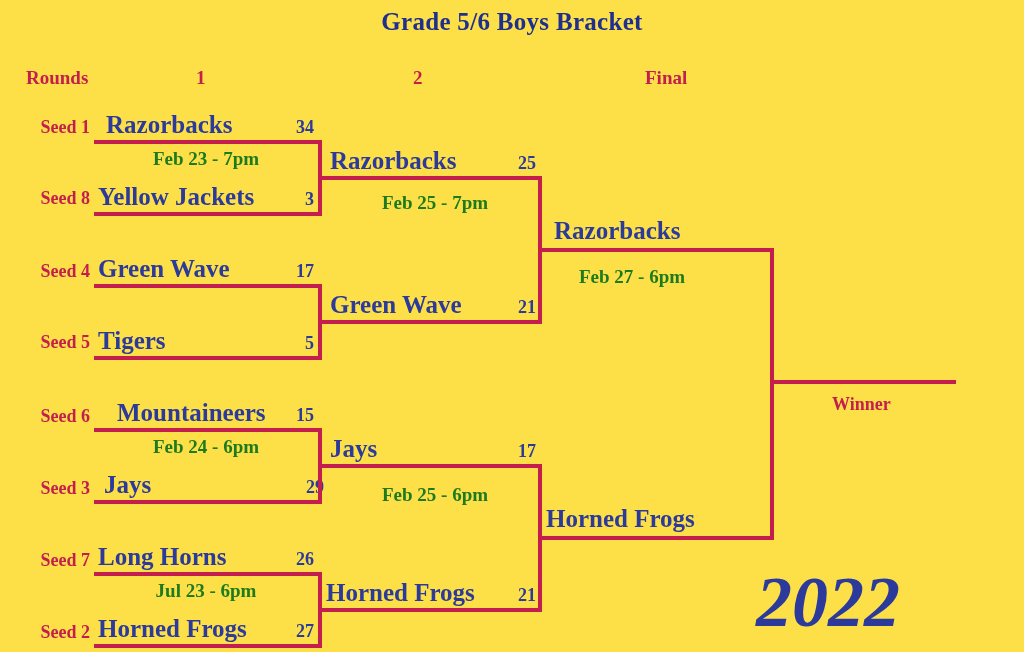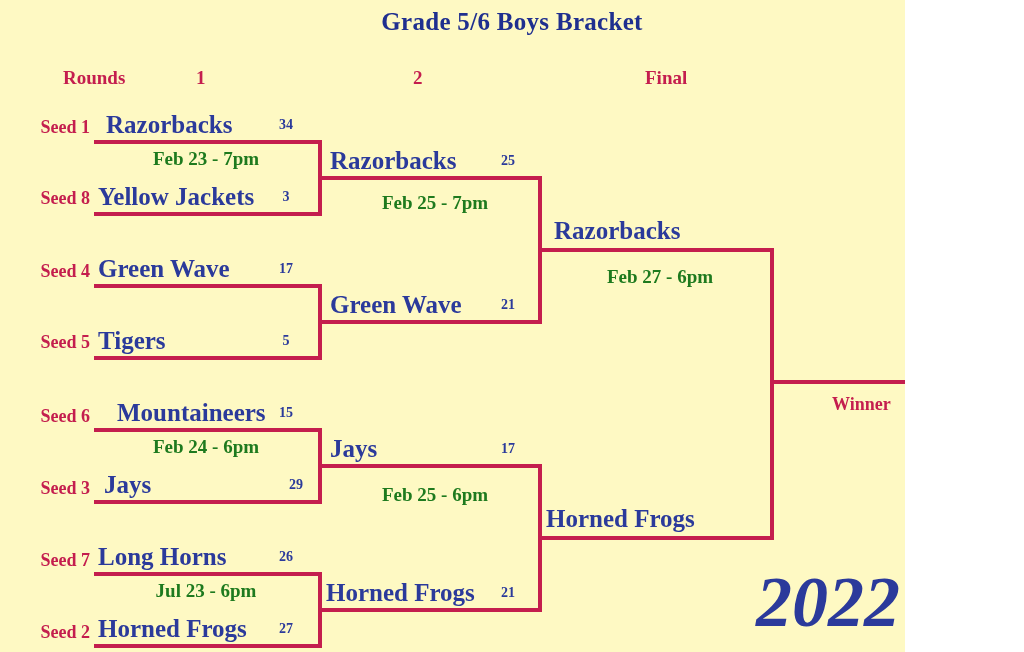--- a/index.html
+++ b/index.html
@@ -6,23 +6,23 @@
   html, body {
     margin: 0;
     padding: 0;
     background: #ffffff;
   }
   body {
     font-family: "Liberation Serif", "DejaVu Serif", serif;
   }
   #bracket-page {
     position: relative;
-    width: 905px;
+    width: 1024px;
     height: 652px;
-    background: #fef9c3;
+    background: #fde047;
     overflow: hidden;
   }
 
   
   .title {
     position: absolute;
     left: 0;
     top: 8px;
     width: 1024px;
     text-align: center;
@@ -51,25 +51,25 @@
     font-size: 25px;
     font-weight: bold;
     color: #2b3a9b;
     white-space: nowrap;
     line-height: 1;
   }
   .team.r2 { font-size: 25px; }
   .team.final { font-size: 25px; }
   .score {
     position: absolute;
-    font-size: 14px;
+    font-size: 18px;
     font-weight: bold;
     color: #2b3a9b;
     white-space: nowrap;
-    text-align: center;
+    text-align: right;
     line-height: 1;
   }
   .date {
     position: absolute;
     font-size: 19px;
     font-weight: bold;
     color: #1e7a1e;
     white-space: nowrap;
     text-align: center;
   }
@@ -102,21 +102,21 @@
     background: #c41e4e;
   }
 </style>
 </head>
 <body>
 
 <div id="bracket-page">
 
   <div class="title">Grade 5/6 Boys Bracket</div>
 
-  <div class="round-label" style="left:26px; top:67px;margin-left:37px;">Rounds</div>
+  <div class="round-label" style="left:26px; top:67px;">Rounds</div>
   <div class="round-label" style="left:196px; top:67px;">1</div>
   <div class="round-label" style="left:413px; top:67px;">2</div>
   <div class="round-label" style="left:645px; top:67px;">Final</div>
 
   <div class="seed" style="left:18px; top:117px; width:72px;">Seed 1</div>
   <div class="team" style="left:106px; top:112px;">Razorbacks</div>
   <div class="score" style="left:258px; top:118px; width:56px;">34</div>
 
   <div class="seed" style="left:18px; top:188px; width:72px;">Seed 8</div>
   <div class="team" style="left:98px; top:184px;">Yellow Jackets</div>
@@ -198,21 +198,21 @@
   <div class="hline" style="left:320px; top:608px; width:222px;"></div>
   <div class="vline" style="left:538px; top:464px; height:148px;"></div>
   <div class="hline" style="left:538px; top:536px; width:14px;"></div>
 
   <div class="team final" style="left:554px; top:218px;">Razorbacks</div>
   <div class="score" style="left:710px; top:224px; width:56px;"></div>
 
   <div class="team final" style="left:546px; top:506px;">Horned Frogs</div>
   <div class="score" style="left:710px; top:512px; width:56px;"></div>
 
-  <div class="date" style="left:552px; top:266px; width:216px;">Feb 27 - 6pm</div>
+  <div class="date" style="left:524px; top:266px; width:216px;">Feb 27 - 6pm</div>
 
   <div class="hline" style="left:540px; top:248px; width:234px;"></div>
   <div class="hline" style="left:540px; top:536px; width:234px;"></div>
   <div class="vline" style="left:770px; top:248px; height:292px;"></div>
 
   <div class="hline" style="left:770px; top:380px; width:186px;"></div>
   <div class="winner-label" style="left:832px; top:394px;">Winner</div>
 
   <div class="year" style="left:756px; top:566px;">2022</div>
 

